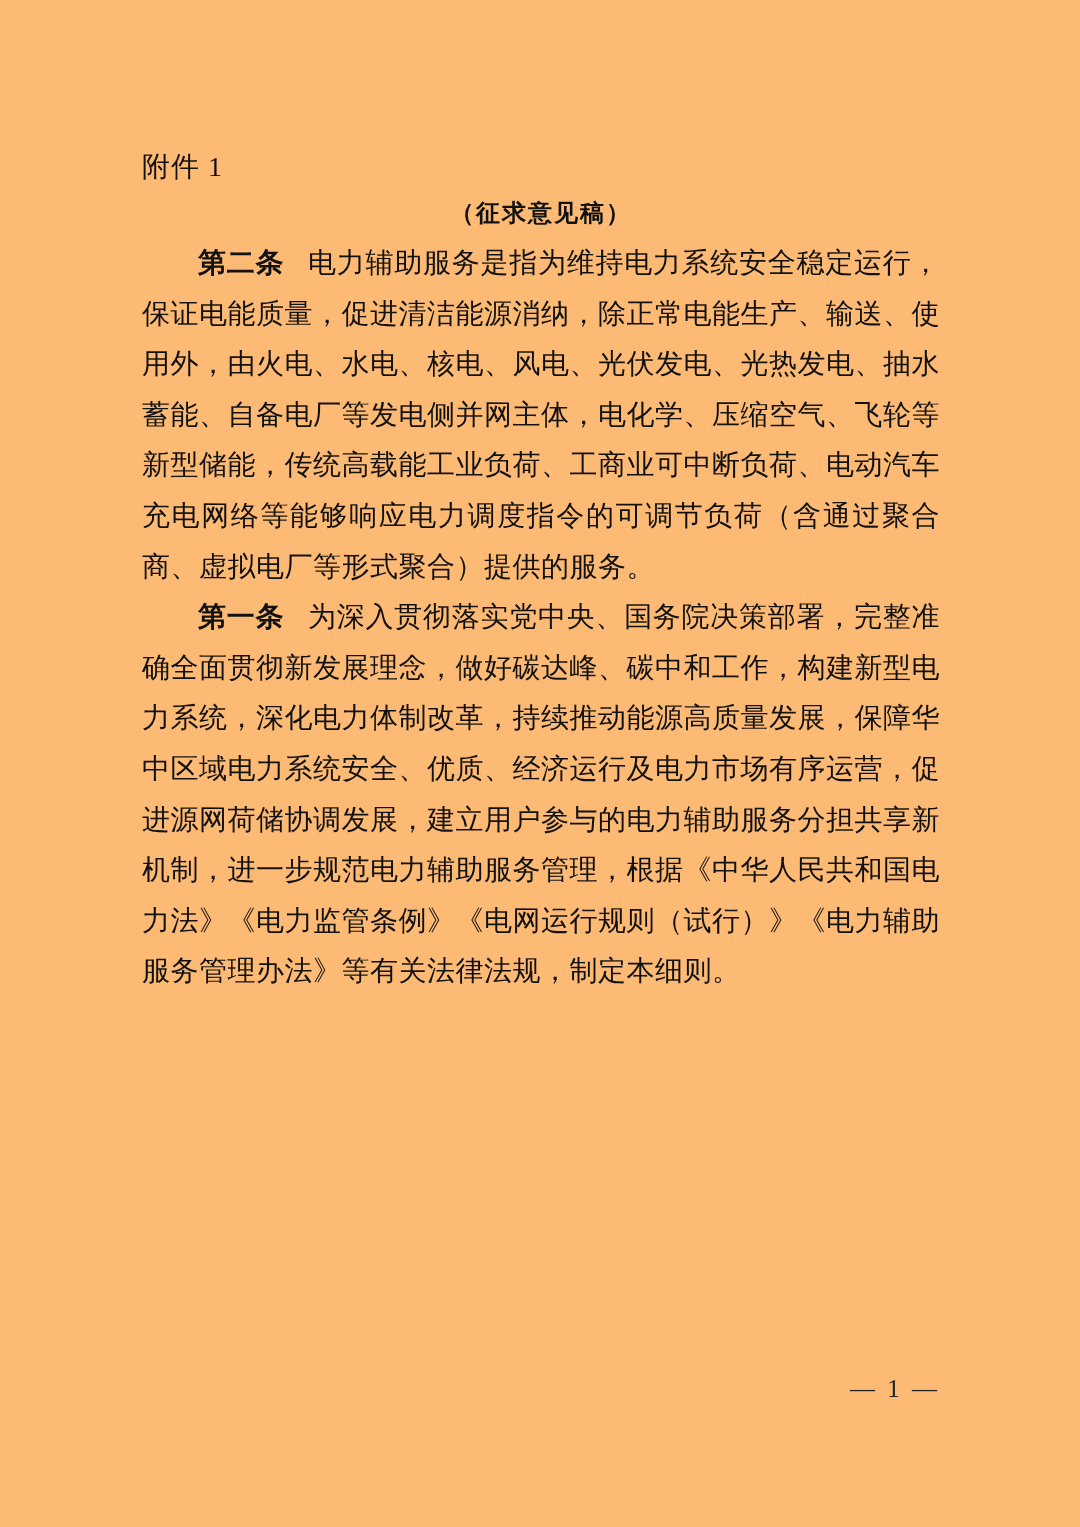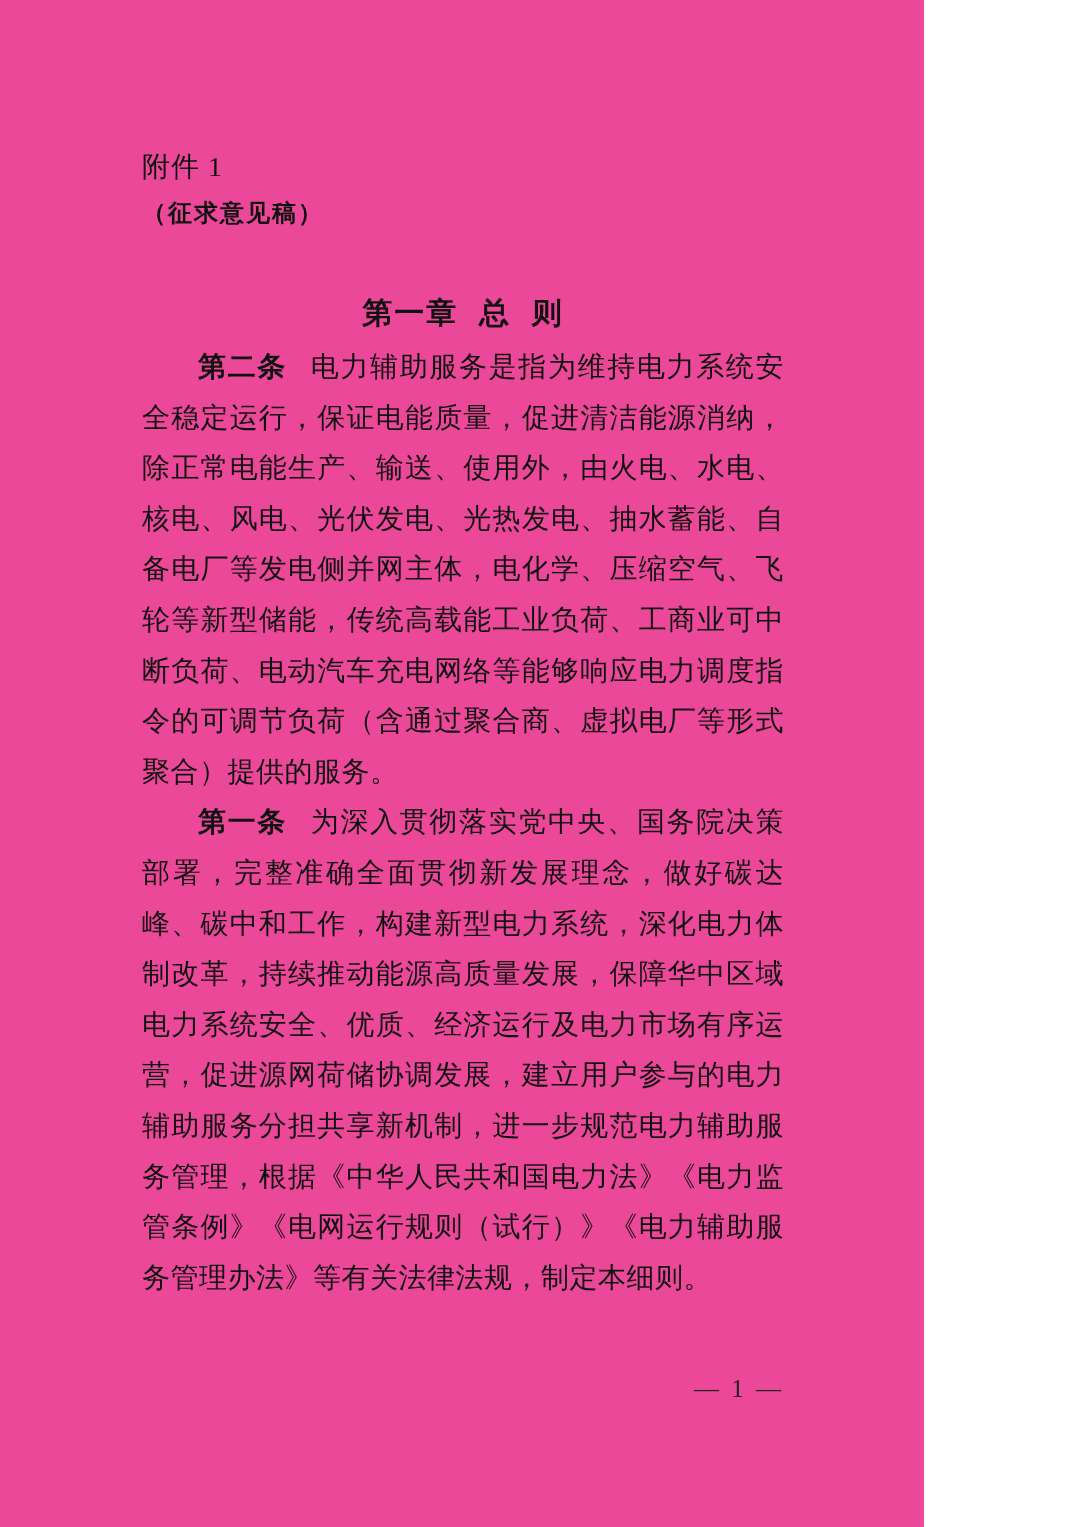--- a/index.html
+++ b/index.html
@@ -2,23 +2,23 @@
 <html><head>
 <meta charset="utf-8">
 <style>
   html, body {
     margin: 0;
     padding: 0;
     background: #ffffff;
   }
   .page {
     position: relative;
-    width: 924px;
+    width: 1080px;
     height: 1527px;
-    background: #ec4899;
+    background: #fdba74;
     color: #111111;
     font-family: "Liberation Serif", "DejaVu Serif", serif;
     overflow: hidden;
     box-sizing: border-box;
   }
   .content {
     position: relative;
     padding: 150px 140px 0 142px;
     box-sizing: border-box;
   }
@@ -35,20 +35,21 @@
     font-weight: bold;
     text-align: center;
     letter-spacing: 2px;
     font-family: "Liberation Serif", "DejaVu Serif", serif;
   }
   .doc-subtitle {
     margin-top: 14px;
     font-size: 24px;
     line-height: 30px;
     font-weight: bold;
+    text-align: center;
     letter-spacing: 2px;
   }
   .chapter-heading {
     margin: 66px 0 0 0;
     font-size: 30px;
     line-height: 38px;
     font-weight: bold;
     text-align: center;
     font-family: "Liberation Sans", "DejaVu Sans", sans-serif;
     letter-spacing: 2px;
@@ -86,21 +87,20 @@
 <body>
 
 <div class="page">
   <div class="content">
 
     <div class="attachment-label">附件 1</div>
 
 
     <div class="doc-subtitle">（征求意见稿）</div>
 
-    <h2 class="chapter-heading">第一章  总  则</h2>
 
     <div class="body-text">
 
       <p class="article">
         <span class="article-label">第二条</span><span>电力辅助服务是指为维持电力系统安全稳定运行，保证电能质量，促进清洁能源消纳，除正常电能生产、输送、使用外，由火电、水电、核电、风电、光伏发电、光热发电、抽水蓄能、自备电厂等发电侧并网主体，电化学、压缩空气、飞轮等新型储能，传统高载能工业负荷、工商业可中断负荷、电动汽车充电网络等能够响应电力调度指令的可调节负荷（含通过聚合商、虚拟电厂等形式聚合）提供的服务。</span>
       </p>
 
       <p class="article">
         <span class="article-label">第一条</span><span>为深入贯彻落实党中央、国务院决策部署，完整准确全面贯彻新发展理念，做好碳达峰、碳中和工作，构建新型电力系统，深化电力体制改革，持续推动能源高质量发展，保障华中区域电力系统安全、优质、经济运行及电力市场有序运营，促进源网荷储协调发展，建立用户参与的电力辅助服务分担共享新机制，进一步规范电力辅助服务管理，根据《中华人民共和国电力法》《电力监管条例》《电网运行规则（试行）》《电力辅助服务管理办法》等有关法律法规，制定本细则。</span>
       </p>

